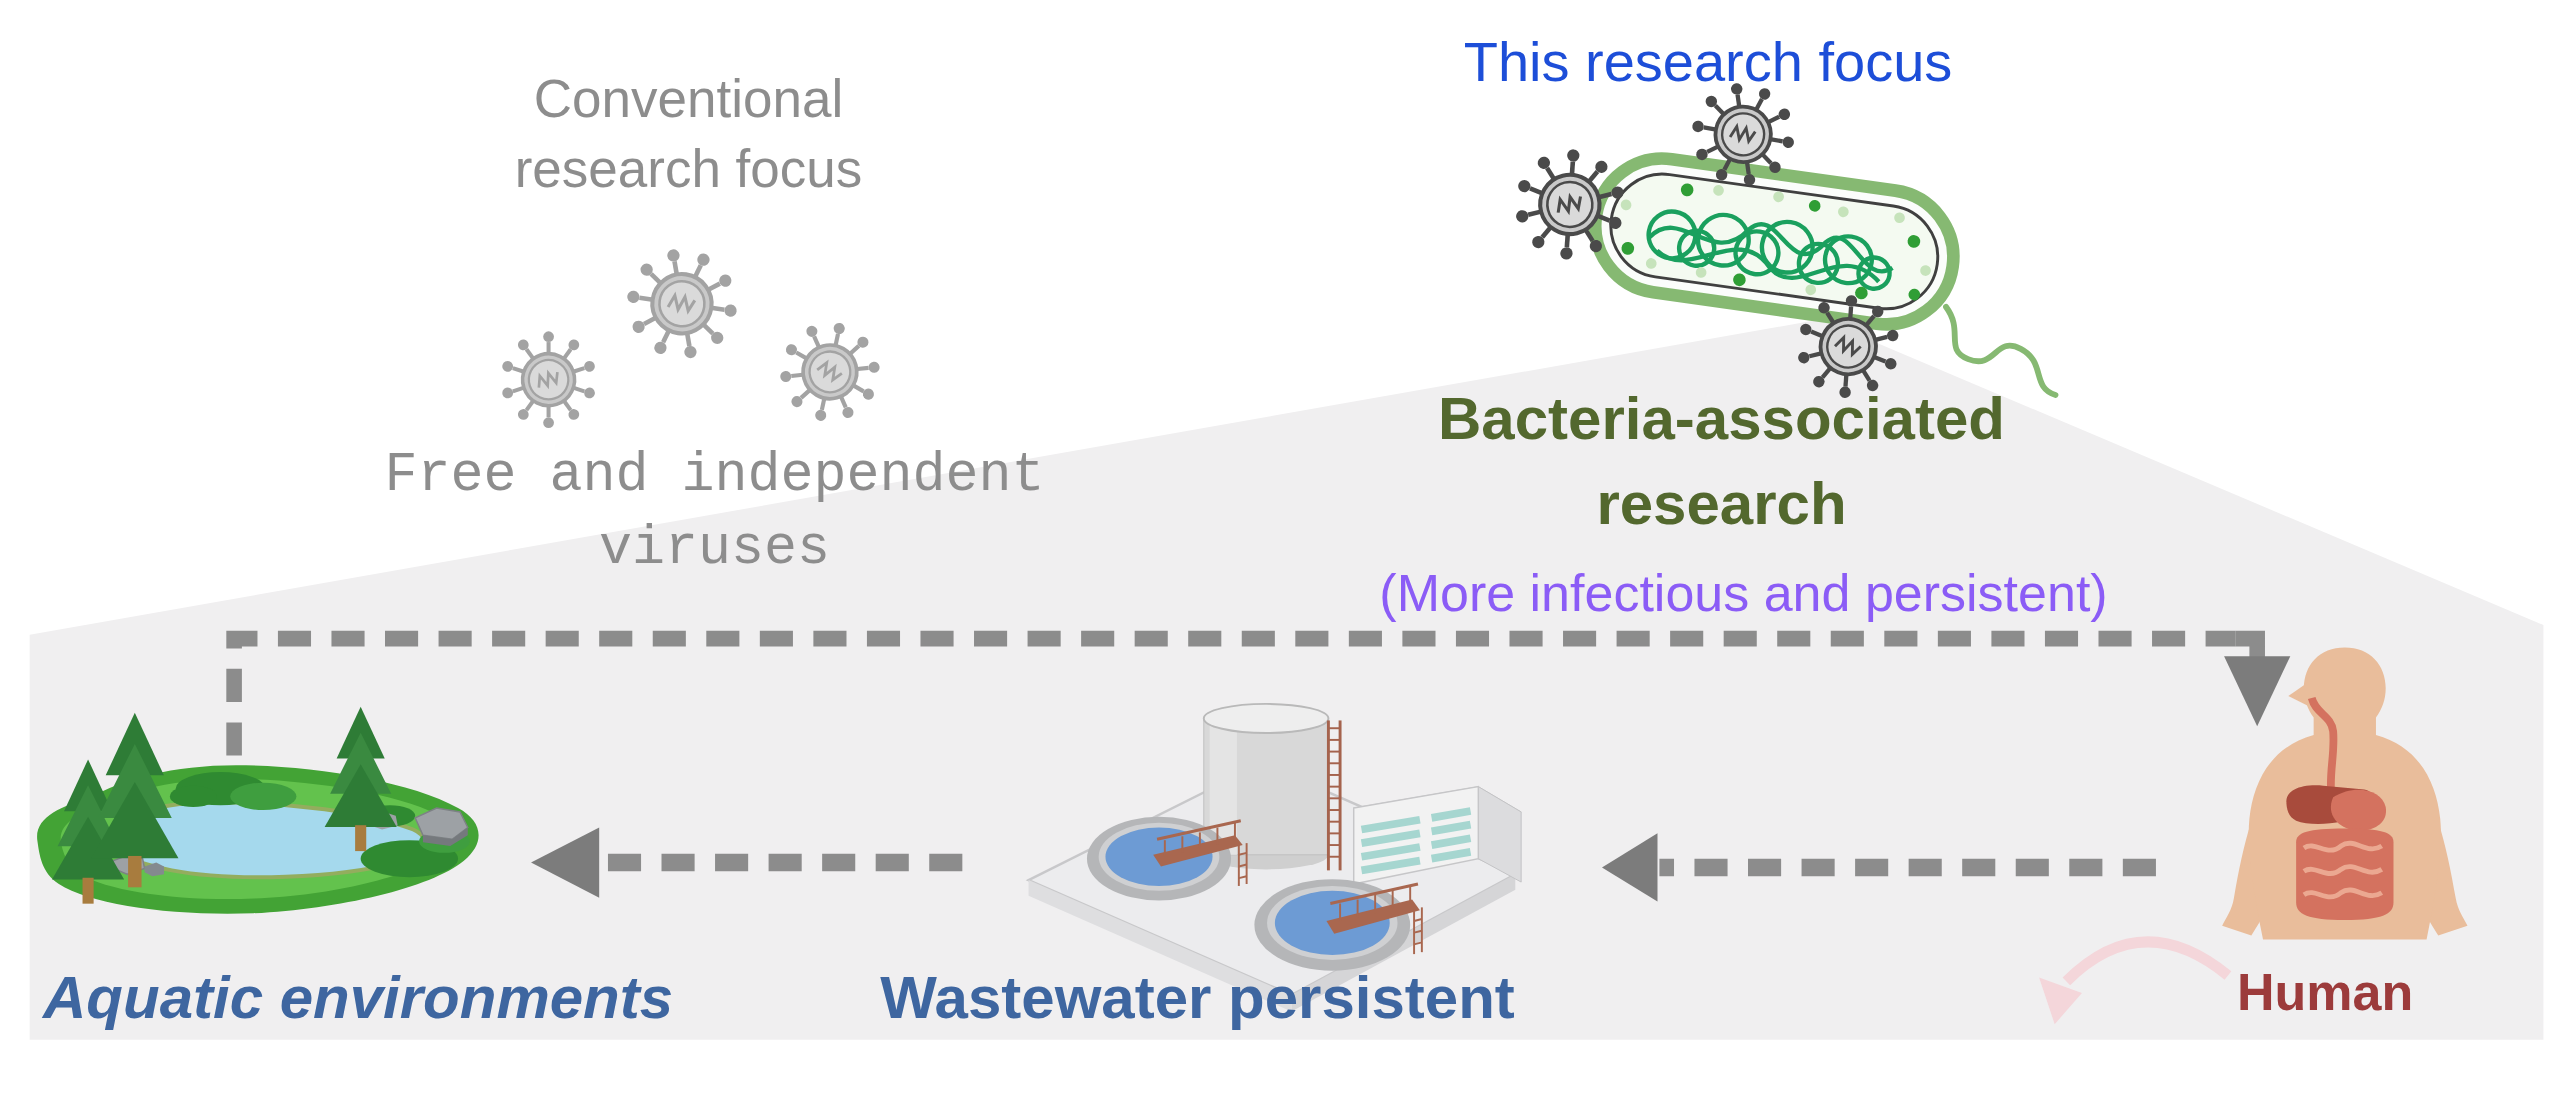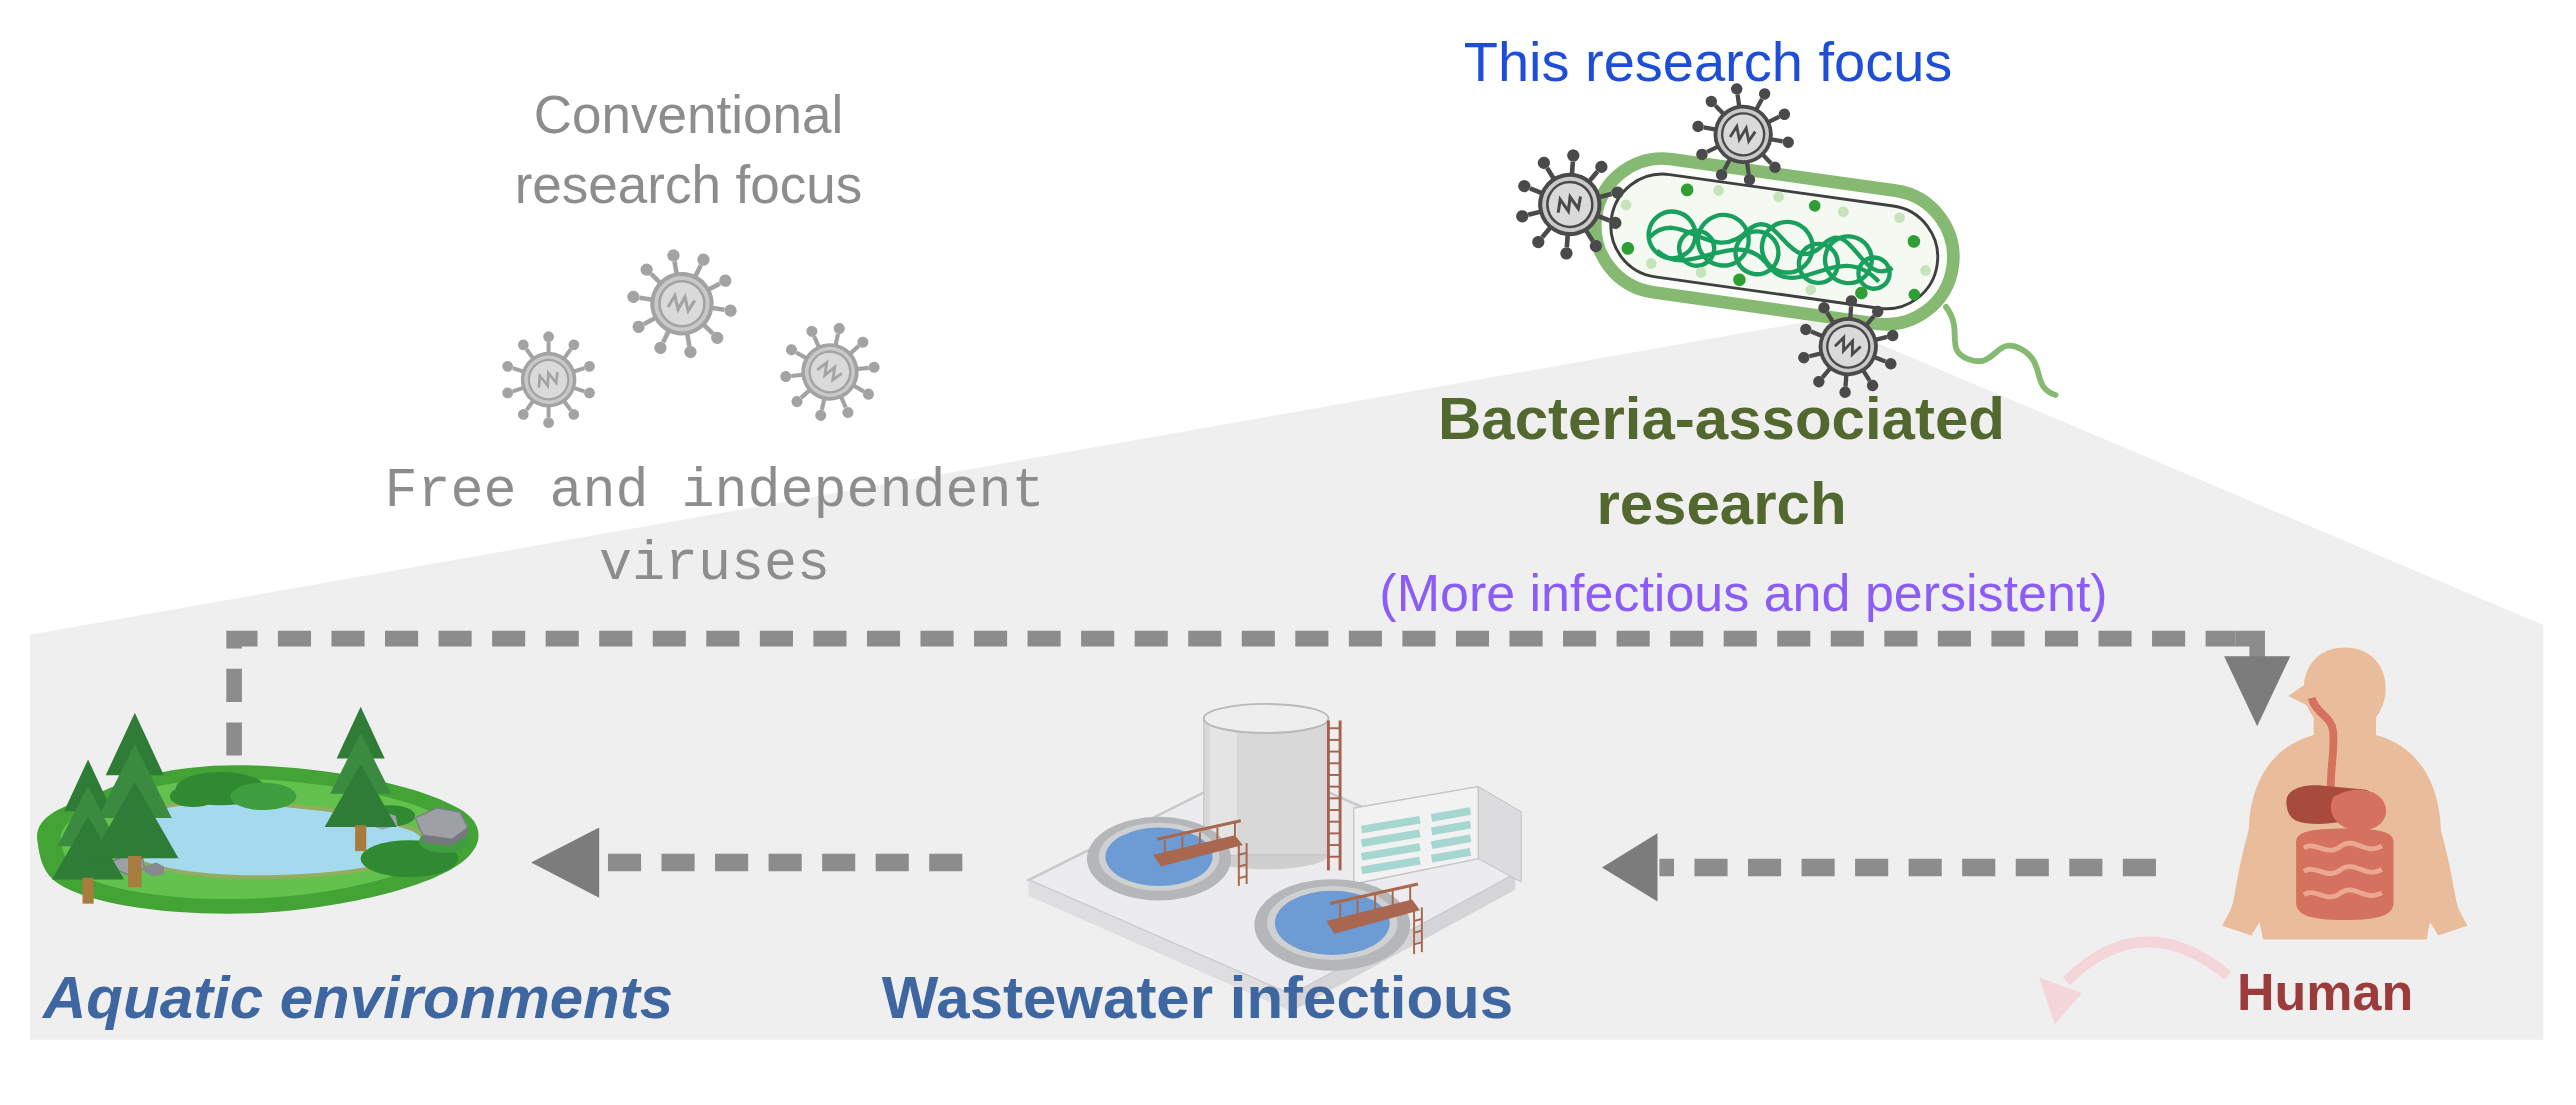--- a/index.html
+++ b/index.html
@@ -1,21 +1,21 @@
 <!DOCTYPE html>
 <html style="--background: #ffffff; --panel: #f0eff0; --muted_text: #8d8d8d; --accent_green: #53682e; --accent_blue: #3e66a0; --accent_red: #9c3b3b; --dash_gray: #8c8c8c; --arrow_gray: #7c7c7c; --virus_dark: #4a4a4a; --virus_light: #a3a3a3; --bacterium_green: #86b972; --chromosome_green: #1aa05e; --grass_green: #43a335; --water_blue: #a5d9ed; --tank_water_blue: #6d9bd4; --skin_tone: #e9bd9b; --organ_red: #d4725f; --pink_arrow: #f4d6da;"><head>
 <meta charset="utf-8">
 <style>
   html,body{margin:0;padding:0;background:#fff;}
   body{width:2576px;height:1105px;position:relative;overflow:hidden;
        font-family:"Liberation Sans", sans-serif;}
   #stage{position:absolute;left:0;top:0;width:2576px;height:1105px;}
   .txt{position:absolute;white-space:pre-line;line-height:1.32;}
   .center{text-align:center;}
-  .muted{color:var(--muted_text);margin-top:16px;}
+  .muted{color:var(--muted_text);}
   .t-conventional{left:338px;top:64px;width:701px;font-size:53px;}
   .t-free{left:364px;top:440px;width:701px;font-size:55px;font-family:Liberation Mono, monospace;}
   .t-thisfocus{left:1338px;top:25px;width:740px;font-size:56px;font-weight:normal;color:#1d4ed8;}
   .t-bacteria{left:1371px;top:376px;width:701px;font-size:60px;font-weight:bold;
               color:var(--accent_green);line-height:1.42;}
   .t-more{left:1276px;top:559px;width:935px;font-size:52px;color:#8b5cf6;}
   .t-aquatic{left:43px;top:958px;font-size:60px;font-weight:bold;color:var(--accent_blue);font-style:italic;}
   .t-wastewater{left:847px;top:958px;width:701px;font-size:60px;font-weight:bold;color:var(--accent_blue);}
   .t-human{left:2237px;top:958px;font-size:52px;font-weight:bold;color:var(--accent_red);}
 </style>
@@ -287,16 +287,16 @@
 
 <div class="txt center t-thisfocus">This research focus</div>
 
 <div class="txt center t-bacteria">Bacteria-associated
 research</div>
 
 <div class="txt center t-more">(More infectious and persistent)</div>
 
 <div class="txt t-aquatic">Aquatic environments</div>
 
-<div class="txt center t-wastewater">Wastewater infectious</div>
+<div class="txt center t-wastewater">Wastewater persistent</div>
 
 <div class="txt t-human">Human</div>
 
 
 </body></html>

